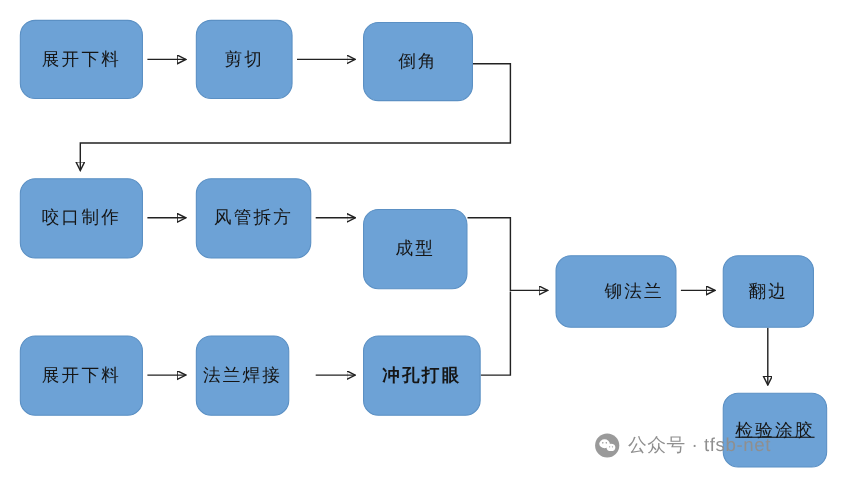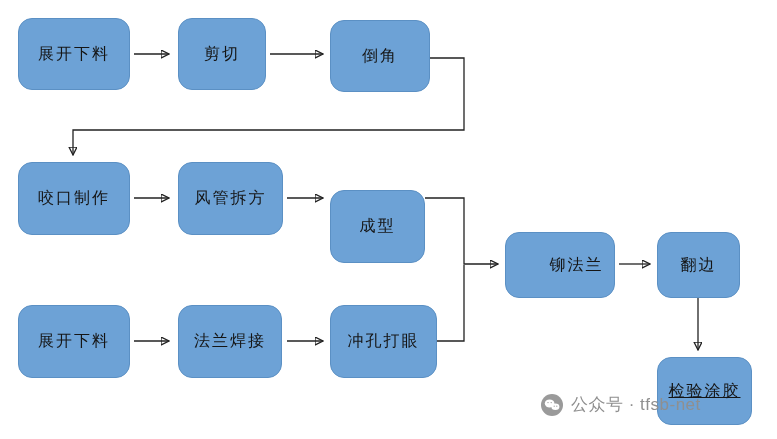--- a/index.html
+++ b/index.html
@@ -30,22 +30,22 @@
     z-index: 2;
   }
   
   .n-unfold      { left: 18px;  top: 18px;  width: 112px; height: 72px; }
   .n-shear       { left: 178px; top: 18px;  width: 88px;  height: 72px; }
   .n-chamfer     { left: 330px; top: 20px;  width: 100px;  height: 72px; }
   .n-seam        { left: 18px;  top: 162px; width: 112px; height: 73px; }
   .n-ductfold    { left: 178px; top: 162px; width: 105px; height: 73px; font-family: Liberation Serif, serif; }
   .n-forming     { left: 330px; top: 162px; width: 95px;  height: 73px; margin-top: 28px; }
   .n-flangecut   { left: 18px;  top: 305px; width: 112px; height: 73px; }
-  .n-flangeweld  { left: 178px; top: 305px; width: 104px; height: 73px; }
-  .n-punch       { left: 330px; top: 305px; width: 107px; height: 73px; }
+  .n-flangeweld  { left: 178px; top: 305px; width: 85px; height: 73px; }
+  .n-punch       { left: 330px; top: 305px; width: 107px; height: 73px; font-weight: bold; }
   .n-rivet       { left: 505px; top: 232px; width: 110px; height: 66px; padding-left: 33px; }
   .n-flanging    { left: 657px; top: 232px; width: 83px;  height: 66px; }
   .n-inspect     { left: 657px; top: 357px; width: 95px;  height: 68px; text-decoration: underline; }
 
   .connectors {
     position: absolute;
     left: 0; top: 0;
     width: 777px;
     height: 439px;
     z-index: 1;

